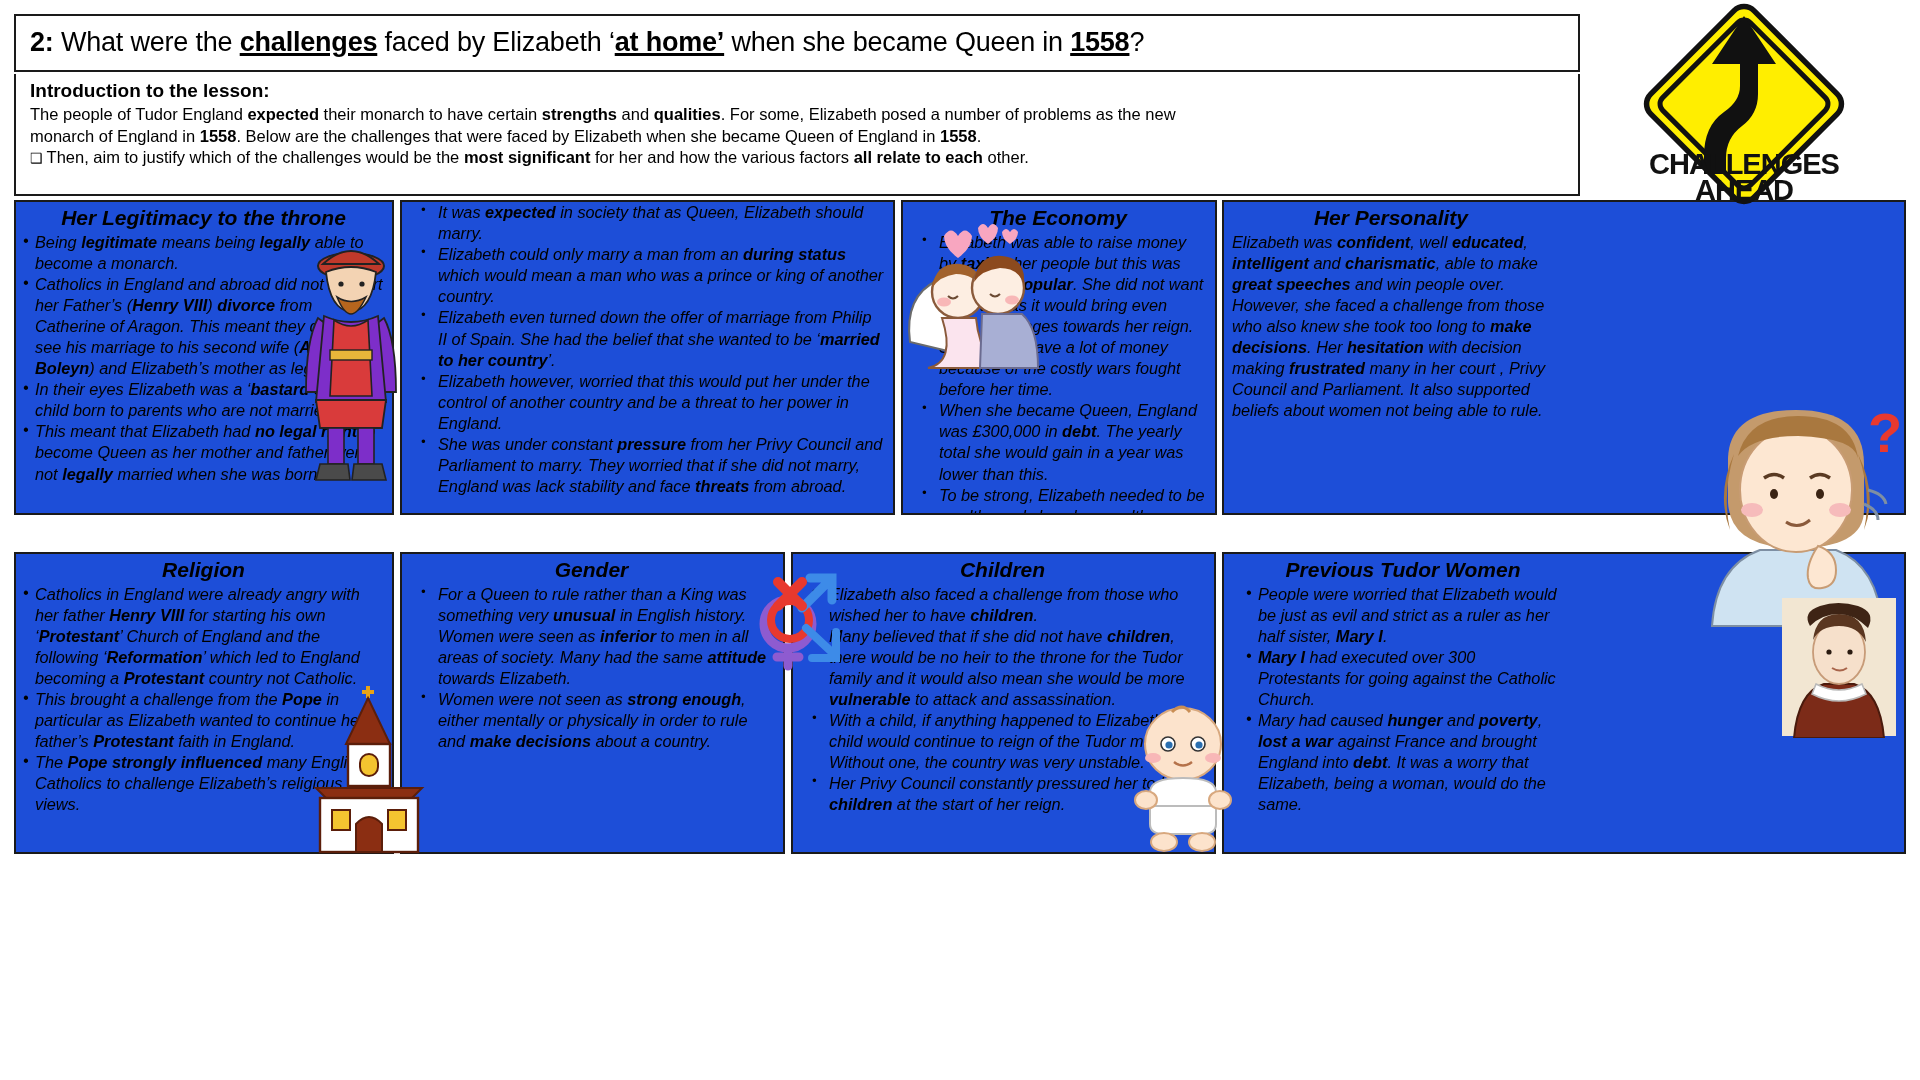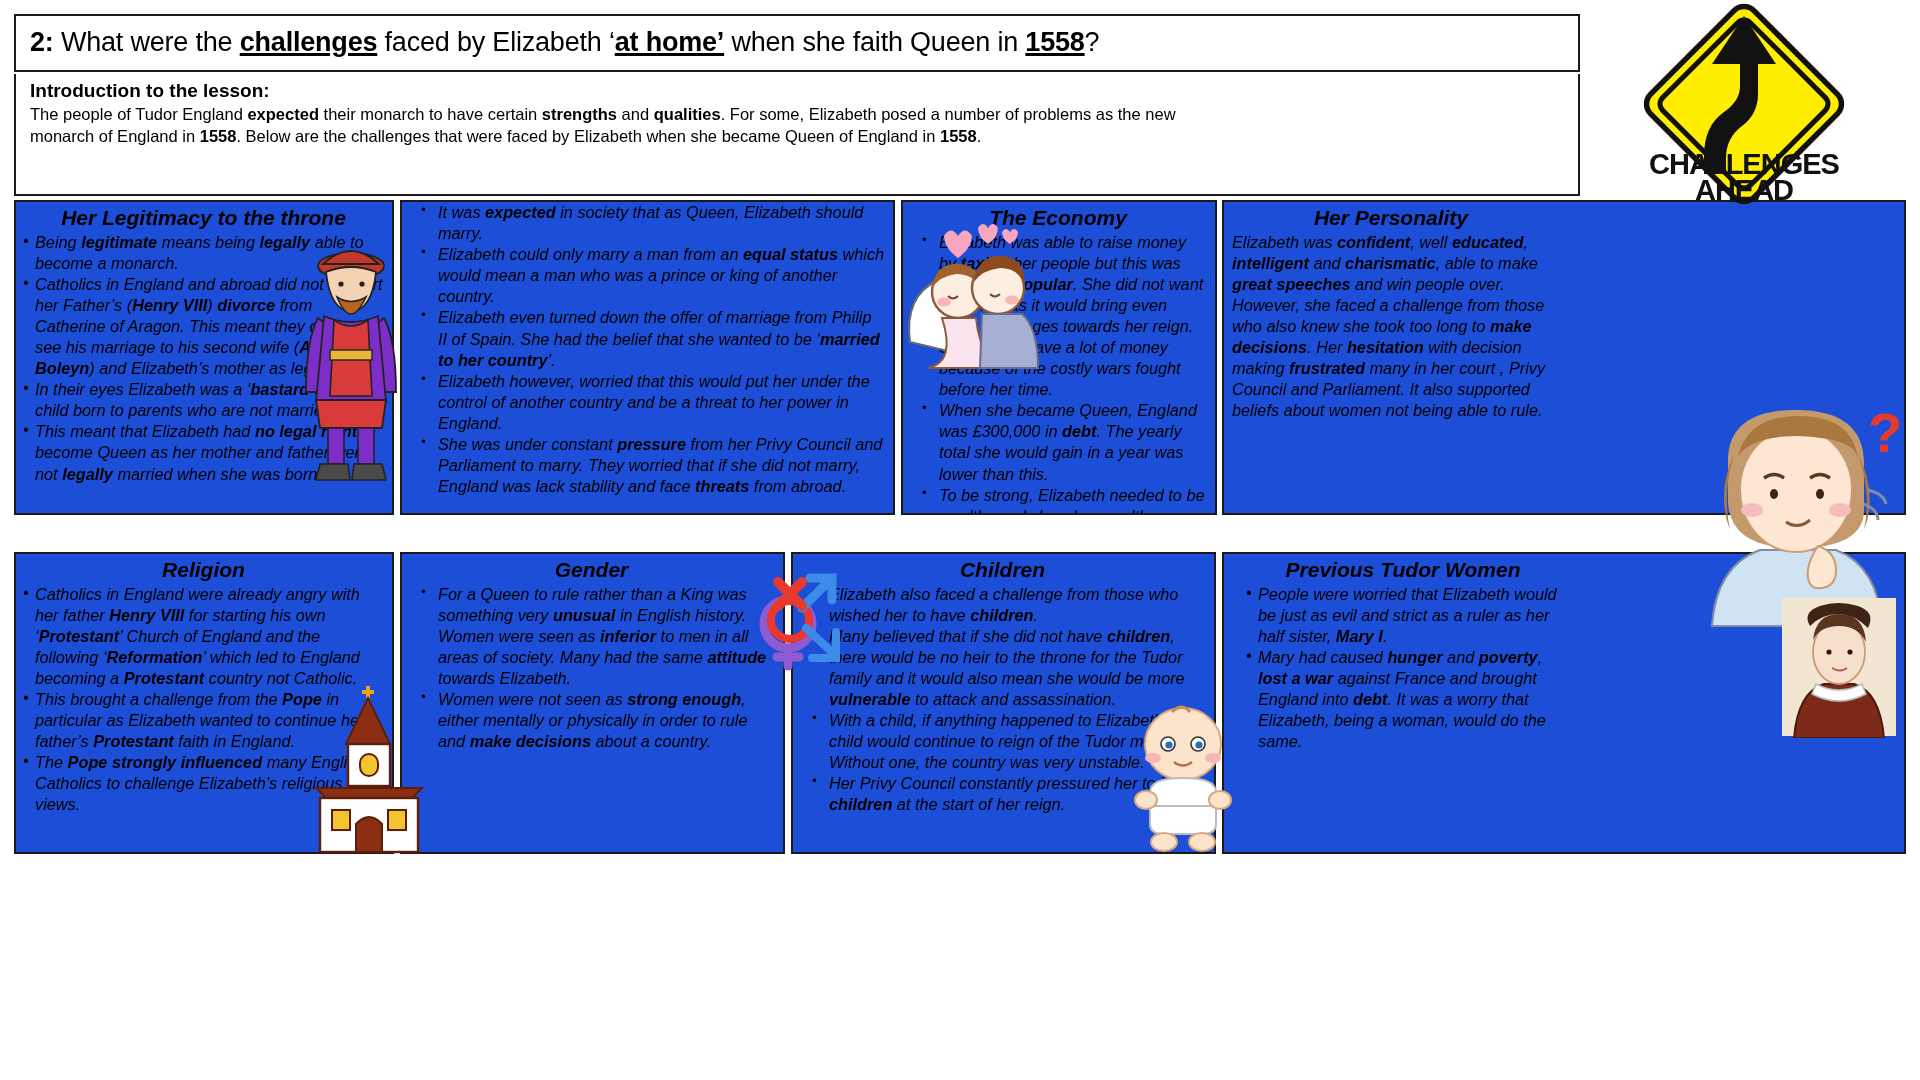--- a/index.html
+++ b/index.html
@@ -87,28 +87,29 @@
   #art-baby{left:1124px;top:700px;width:118px;height:152px;z-index:5;}
   #art-mary{left:1780px;top:596px;width:118px;height:142px;z-index:5;}
 </style>
 </head>
 <body>
 
 <div class="page">
 
   <div class="title-box">
     <div class="title-text">
-      <b>2:</b><span> What were the </span><span class="u">challenges</span><span> faced by Elizabeth ‘</span><span class="u">at home’</span><span> when she faith Queen in </span><span class="u">1558</span><span>?</span>
+      <b>2:</b><span> What were the </span><span class="u">challenges</span><span> faced by Elizabeth ‘</span><span class="u">at home’</span><span> when she became Queen in </span><span class="u">1558</span><span>?</span>
     </div>
   </div>
 
   <div class="intro-box">
     <div class="intro-h">Introduction to the lesson:</div>
     <p class="intro-p">The people of Tudor England <b>expected</b> their monarch to have certain <b>strengths</b> and <b>qualities</b>.  For some, Elizabeth posed a number of problems as the new</p>
     <p class="intro-p">monarch of England in <b>1558</b>.  Below are the challenges that were faced by Elizabeth when she became Queen of England in <b>1558</b>.</p>
+    <p class="intro-li"><span class="cbx">❑</span><span>Then, aim to justify which of the challenges would be the <b>most significant</b> for her and how the various factors <b>all relate to each</b> other.</span></p>
   </div>
 
   <svg class="sign" viewBox="0 0 348 205">
     <g transform="translate(174,102) rotate(45)">
       <rect x="-73" y="-73" width="146" height="146" rx="14" fill="#FFEE00"></rect>
       <rect x="-73" y="-73" width="146" height="146" rx="14" fill="none" stroke="#111" stroke-width="5.5"></rect>
       <rect x="-62" y="-62" width="124" height="124" rx="9" fill="none" stroke="#111" stroke-width="5"></rect>
     </g>
     <path d="M174 14 L206 62 L188 62 L188 92 Q188 112 172 124 Q156 136 156 156 L156 172 L134 172 L134 154 Q134 124 154 110 Q170 99 170 84 L170 62 L142 62 Z" fill="#111"></path>
     <text x="174" y="172" text-anchor="middle" font-family="'Liberation Sans',sans-serif" font-size="29" font-weight="bold" fill="#111" style="letter-spacing:-1px">CHALLENGES</text>
@@ -121,21 +122,21 @@
         <li>Being <b>legitimate</b> means being <b>legally</b> able to become a monarch.</li>
         <li>Catholics in England and abroad did not support her Father’s (<b>Henry VIII</b>) <b>divorce</b> from Catherine of Aragon. This meant they did not see his marriage to his second wife (<b>Anne Boleyn</b>) and Elizabeth’s mother as legal.</li>
         <li>In their eyes Elizabeth was a ‘<b>bastard child</b>’ (a child born to parents who are not married).</li>
         <li>This meant that Elizabeth had <b>no legal right</b> to become Queen as her mother and father were not <b>legally</b> married when she was born.</li>
       </ul>
   </div>
 
   <div class="card" id="card-marriage">
     <ul class="blist wide">
         <li>It was <b>expected</b> in society that as Queen, Elizabeth should marry.</li>
-        <li>Elizabeth could only marry a man from an <b>equal status</b> which would mean a man who was a prince or king of another country.</li>
+        <li>Elizabeth could only marry a man from an <b>during status</b> which would mean a man who was a prince or king of another country.</li>
         <li>Elizabeth even turned down the offer of marriage from Philip II of Spain. She had the belief that she wanted to be ‘<b>married to her country</b>’.</li>
         <li>Elizabeth however, worried that this would put her under the control of another country and be a threat to her power in England.</li>
         <li>She was under constant <b>pressure</b> from her Privy Council and Parliament to marry.  They worried that if she did not marry, England was lack stability and face <b>threats</b> from abroad.</li>
       </ul>
   </div>
 
   <div class="card" id="card-economy">
     <div class="card-title">The Economy</div>
     <ul class="blist wide">
         <li>Elizabeth was able to raise money by <b>taxing</b> her people but this was always <b>unpopular</b>. She did not want to do this as it would bring even more challenges towards her reign.</li>
@@ -177,20 +178,21 @@
         <li>With a child, if anything happened to Elizabeth, the child would continue to reign of the Tudor monarchy.  Without one, the country was very unstable.</li>
         <li>Her Privy Council constantly pressured her to have <b>children</b> at the start of her reign.</li>
       </ul>
   </div>
 
   <div class="card" id="card-tudorwomen">
     <div class="body">
       <div class="card-title">Previous Tudor Women</div>
       <ul class="blist">
           <li>People were worried that Elizabeth would be just as evil and strict as a ruler as her half sister, <b>Mary I</b>.</li>
+          <li><b>Mary I</b> had executed over 300 Protestants for going against the Catholic Church.</li>
           <li>Mary had caused <b>hunger</b> and <b>poverty</b>, <b>lost a war</b> against France and brought England into <b>debt</b>. It was a worry that Elizabeth, being a woman, would do the same.</li>
         </ul>
     </div>
   </div>
 
   <svg class="art" id="art-henry" viewBox="0 0 110 262">
     <ellipse cx="55" cy="34" rx="33" ry="13" fill="#C0392B" stroke="#222" stroke-width="2"></ellipse>
     <path d="M27 32 Q55 6 83 32 Z" fill="#C0392B" stroke="#222" stroke-width="2"></path>
     <path d="M30 40 Q34 78 55 80 Q76 78 80 40 Q55 30 30 40 Z" fill="#F3D3B3" stroke="#222" stroke-width="1.8"></path>
     <circle cx="45" cy="52" r="2.6" fill="#222"></circle>

